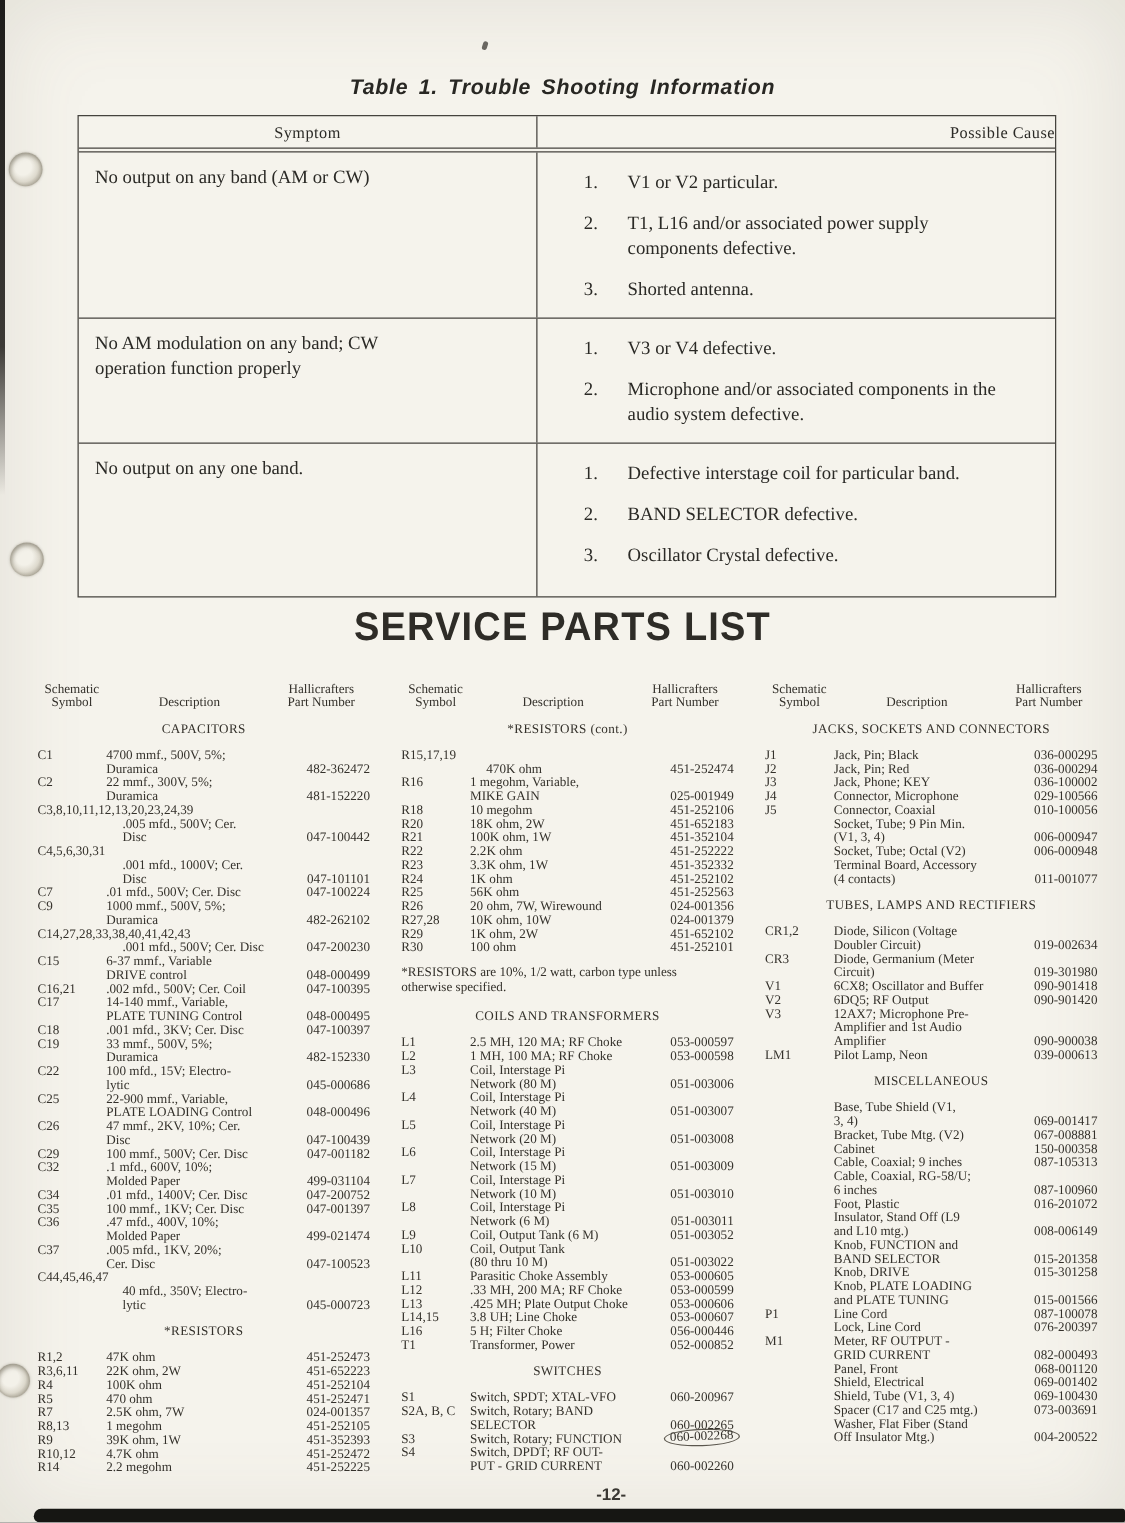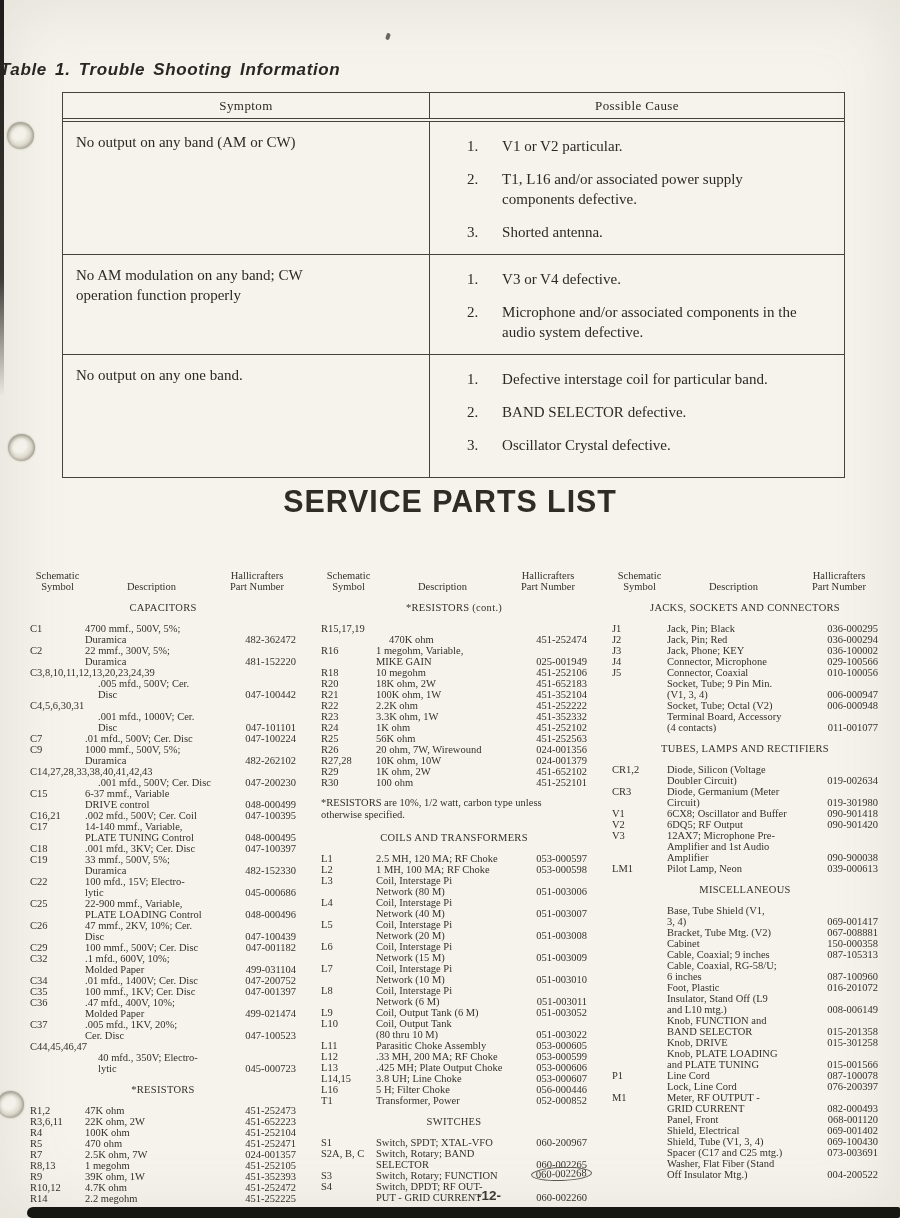--- a/index.html
+++ b/index.html
@@ -14,44 +14,44 @@
     background:linear-gradient(180deg,#1d1c1a 0%,#3c3a36 70%,rgba(60,58,54,0) 100%);}
   .scan-bar{position:absolute;left:27px;right:0;bottom:0;height:11px;background:#161613;border-radius:6px 2px 2px 5px;}
   .hole{position:absolute;width:27px;height:27px;border-radius:50%;
     background:radial-gradient(circle at 42% 42%, #f3f1e9 30%, #ddd9cd 55%, #b5b0a2 72%, #e8e5dc 100%);
     box-shadow:inset 1px 2px 4px rgba(90,84,68,.55), 0 0 2px rgba(110,104,88,.45);}
   .hole.h1{left:7px;top:122px;}
   .hole.h2{left:8px;top:434px;}
   .hole.h3{left:-3px;top:1091px;}
   .speck{position:absolute;left:386px;top:33px;width:4px;height:7px;background:#47453f;border-radius:2px;transform:rotate(18deg);opacity:.8;}
   
-  .table-title{position:absolute;top:60px;left:0;width:100%;
+  .table-title{position:absolute;top:60px;left:0;width:100%;text-align:center;
     font-family:"Liberation Sans", sans-serif;font-style:italic;font-weight:bold;
     font-size:17px;letter-spacing:.6px;color:#282723;word-spacing:3px;}
   .ts-table{position:absolute;left:62px;top:92px;width:781px;border:1.5px solid #45433e;}
   .ts-header{display:flex;border-bottom:4px double #45433e;}
   .ts-h-cell{font-size:13px;letter-spacing:.4px;text-align:center;padding:5px 0 4px;}
   .sym-col{width:47%;border-right:1.5px solid #45433e;box-sizing:border-box;}
-  .cause-col{width:53%;box-sizing:border-box;}
+  .cause-col{width:53%;box-sizing:border-box;text-align:right;}
   .ts-row{display:flex;}
   .ts-row + .ts-row{border-top:1.5px solid #45433e;}
   #ts-body .ts-row:nth-child(1){min-height:126px;}
   #ts-body .ts-row:nth-child(2){min-height:84px;}
   #ts-body .ts-row:nth-child(3){min-height:122px;}
   .ts-cell-sym{width:47%;box-sizing:border-box;border-right:1.5px solid #45433e;padding:10px 12px 8px 13px;}
   .symptom{font-size:15px;line-height:20px;max-width:280px;}
   .ts-cell-causes{width:53%;box-sizing:border-box;padding:1px 8px 12px 37px;}
   .cause{display:flex;margin-top:13px;font-size:15px;line-height:20px;}
   .cnum{width:35px;flex:none;}
   .ctext{max-width:298px;}
   
   .parts-title{position:absolute;top:483px;left:0;width:100%;text-align:center;
     font-family:"Liberation Sans", sans-serif;font-weight:bold;font-size:32px;
     letter-spacing:1px;color:#2e2c27;transform:scaleX(.95);}
-  .parts{position:absolute;left:30px;top:570px;width:848px;display:flex;gap:25px;}
+  .parts{position:absolute;left:30px;top:546px;width:848px;display:flex;gap:25px;}
   .pcol{flex:1 1 0;font-size:10.5px;line-height:11px;color:#34312b;}
   .pcol-header{display:flex;align-items:flex-end;text-align:center;margin-bottom:3px;line-height:11px;}
   .h-sym{width:55px;flex:none;}
   .h-desc{flex:1;}
   .h-part{width:78px;flex:none;}
   .sec-heading{text-align:center;margin:10px 0;letter-spacing:.3px;white-space:nowrap;}
   .psection:first-of-type .sec-heading{margin-top:2px;}
   .prow{position:relative;padding-left:55px;padding-right:76px;}
   .prow .sym{position:absolute;left:0;top:0;white-space:nowrap;}
   .prow .part{position:absolute;right:0;bottom:0;white-space:nowrap;}

